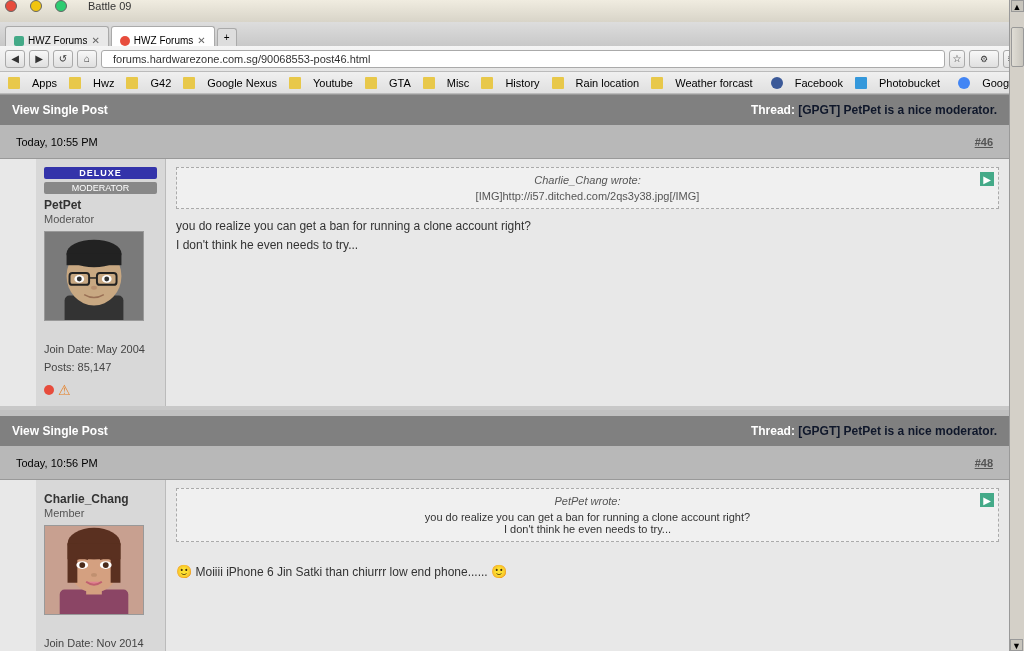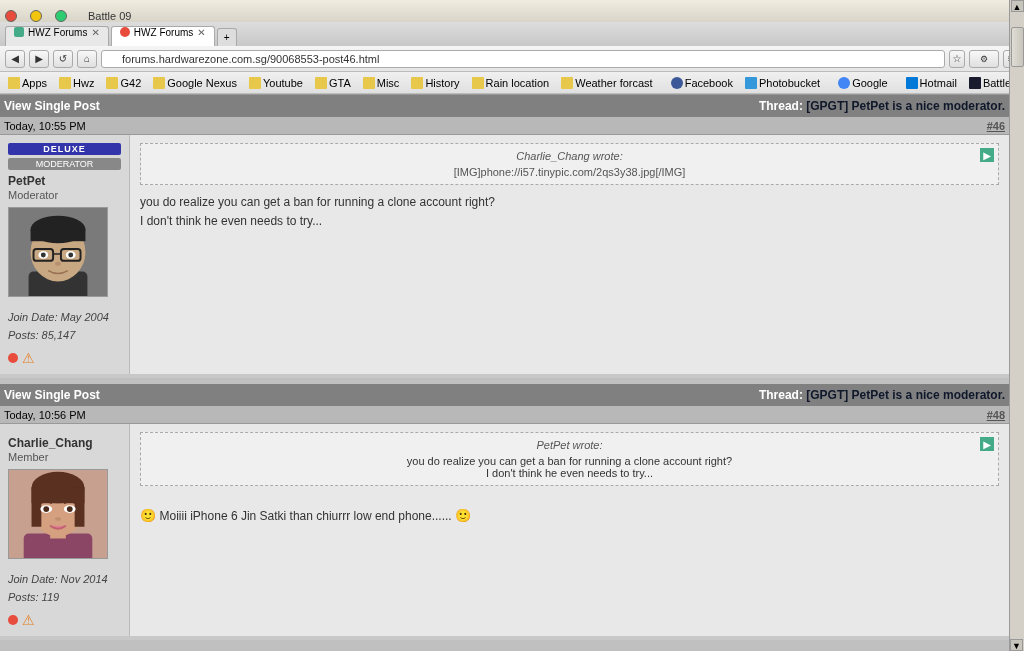--- a/index.html
+++ b/index.html
@@ -1,60 +1,60 @@
 <!DOCTYPE html>
 <html><head>
   <meta charset="utf-8">
   <style>
     * { margin: 0; padding: 0; box-sizing: border-box; }
     body { font-family: Arial, sans-serif; font-size: 12px; background: #d4d0c8; overflow-x: hidden; }
 
     
     .browser-chrome { background: #ece9d8; border-bottom: 1px solid #999; }
-    .title-bar { background: linear-gradient(to bottom, #f0ece0, #d8d4c8); height: 22px; display: flex; align-items: flex-end; padding: 0 5px; gap: 13px; }
+    .title-bar { background: linear-gradient(to bottom, #f0ece0, #d8d4c8); height: 22px; display: flex; align-items: flex-start; padding: 0 5px; gap: 13px; }
     .title-bar-btn { width: 12px; height: 12px; border-radius: 50%; display: inline-block; border: 1px solid #666; }
     .title-bar-btn.red { background: #e74c3c; }
     .title-bar-btn.yellow { background: #f1c40f; }
     .title-bar-btn.green { background: #2ecc71; }
     .tabs-bar { background: linear-gradient(to bottom, #ddd, #c8c8c8); height: 24px; display: flex; align-items: flex-end; padding: 0 5px; overflow: hidden; }
-    .tab { height: 20px; padding: 0 8px; background: #e8e8e8; border: 1px solid #aaa; border-bottom: none; border-radius: 3px 3px 0 0; font-size: 11px; display: flex; align-items: flex-start; gap: 4px; margin-right: 2px; min-width: 80px; }
+    .tab { height: 20px; padding: 0 8px; background: #e8e8e8; border: 1px solid #aaa; border-bottom: none; border-radius: 3px 3px 0 0; font-size: 11px; display: flex; align-items: flex-end; gap: 4px; margin-right: 2px; min-width: 80px; }
     .tab.active { background: #fff; z-index: 2; }
     .tab-favicon { width: 12px; height: 12px; background: #4a90e2; border-radius: 2px; display: inline-block; }
     .tab-close { color: #666; font-size: 10px; cursor: pointer; margin-left: auto; }
     .nav-bar { background: linear-gradient(to bottom, #f5f5f5, #e5e5e5); height: 26px; display: flex; align-items: center; padding: 0 5px; gap: 4px; border-bottom: 1px solid #bbb; }
     .nav-btn { width: 20px; height: 18px; background: linear-gradient(to bottom, #f8f8f8, #e0e0e0); border: 1px solid #aaa; border-radius: 3px; cursor: pointer; display: flex; align-items: center; justify-content: center; font-size: 10px; color: #333; }
-    .address-bar { flex: 1; height: 18px; background: #fff; border: 1px solid #aaa; border-radius: 3px; padding: 0 20px; font-size: 11px; color: #333; display: flex; align-items: center; }
+    .address-bar { flex: 1; height: 18px; background: #fff; border: 1px solid #aaa; border-radius: 3px; padding: 0 11px; font-size: 11px; color: #333; display: flex; align-items: center; }
     .address-text { flex: 1; overflow: hidden; white-space: nowrap; text-overflow: ellipsis; font-size: 11px; color: #333; }
     .bookmarks-bar { background: linear-gradient(to bottom, #f0f0f0, #e0e0e0); height: 22px; display: flex; align-items: center; padding: 0 5px; gap: 6px; border-bottom: 1px solid #bbb; overflow: hidden; font-size: 11px; }
-    .bookmark-item { display: flex; align-items: center; gap: 2px; cursor: pointer; white-space: nowrap; padding: 1px 3px; }
+    .bookmark-item { display: flex; align-items: center; gap: 12px; cursor: pointer; white-space: nowrap; padding: 1px 3px; }
     .bookmark-icon { width: 12px; height: 12px; background: #888; display: inline-block; border-radius: 1px; }
     .bookmark-icon.folder { background: #e8c84a; }
     .bookmark-icon.fb { background: #3b5998; }
     .bookmark-icon.google { background: #4285f4; }
     .bookmark-icon.hotmail { background: #0078d7; }
     .bookmark-icon.battle { background: #1a1a2e; }
     .bookmark-separator { width: 1px; height: 14px; background: #bbb; }
 
     
     .page { background: #c8c8c8; padding: 0; }
 
     
     .post-section { background: #c8c8c8; margin-bottom: 4px; }
-    .post-header { background: #808080; color: #fff; height: 22px; display: flex; align-items: center; justify-content: space-between; padding: 0 4px; font-size: 12px; font-weight: bold; }
+    .post-header { background: #808080; color: #fff; height: 30px; display: flex; align-items: center; justify-content: space-between; padding: 0 12px; font-size: 12px; font-weight: bold; }
     .post-thread-link { color: #0f172a; text-decoration: none; }
-    .post-time-bar { background: #b8b8b8; height: 18px; display: flex; align-items: center; justify-content: space-between; padding: 0 4px; font-size: 11px; border-bottom: 1px solid #999; }
+    .post-time-bar { background: #b8b8b8; height: 34px; display: flex; align-items: center; justify-content: space-between; padding: 0 16px; font-size: 11px; border-bottom: 1px solid #999; }
     .post-number { color: #555; font-weight: bold; text-decoration: underline; }
-    .post-body { display: flex; background: #e8e8e8; }
+    .post-body { display: flex; background: #e8e8e8; padding-left: 36px; }
     .post-sidebar { width: 130px; min-width: 130px; background: #d8d8d8; padding: 8px; border-right: 1px solid #bbb; }
     .deluxe-badge { background: #3333aa; color: #fff; font-size: 9px; font-weight: bold; text-align: center; padding: 1px 4px; border-radius: 2px; letter-spacing: 1px; }
     .moderator-badge { background: #888; color: #fff; font-size: 9px; text-align: center; padding: 1px 4px; border-radius: 2px; margin-top: 1px; }
     .username { font-weight: bold; font-size: 12px; color: #333; margin-top: 4px; }
     .user-role { font-size: 11px; color: #555; margin-top: 1px; }
     .avatar { width: 100px; height: 90px; background: #888; margin: 6px 0; overflow: hidden; display: flex; align-items: center; justify-content: center; border: 1px solid #999; }
-    .user-info { font-size: 11px; color: #444; margin-top: 12px; line-height: 1.6; font-style: italic; }
+    .user-info { font-size: 11px; color: #444; margin-top: 20px; line-height: 1.6; }
     .user-icons { display: flex; gap: 4px; margin-top: 6px; align-items: center; }
     .dot-red { width: 10px; height: 10px; background: #e74c3c; border-radius: 50%; display: inline-block; }
     .warn-icon { color: #e67e22; font-size: 14px; }
     .post-content { flex: 1; padding: 8px 10px; background: #e8e8e8; }
     .quote-box { background: #f0f0f0; border: 1px dashed #aaa; padding: 6px 8px; margin-bottom: 8px; font-size: 11px; color: #333; position: relative; text-align: center; }
     .quote-box-header { font-style: italic; color: #555; margin-bottom: 4px; font-size: 11px; }
     .quote-expand { position: absolute; right: 4px; top: 4px; background: #4a8; color: #fff; font-size: 10px; width: 14px; height: 14px; display: flex; align-items: center; justify-content: center; cursor: pointer; }
     .post-text { font-size: 12px; color: #333; line-height: 1.6; }
     .emoji { display: inline-block; font-size: 13px; }
     .img-tag { font-size: 11px; color: #555; }
@@ -235,21 +235,21 @@
         </div>
       </div>
 
       <div class="post-content">
 
         <div class="quote-box">
           <div class="quote-box-header">
             <em>Charlie_Chang</em>
             <em>wrote:</em>
           </div>
-          <div class="img-tag">[IMG]phone://i57.tinypic.com/2qs3y38.jpg[/IMG]</div>
+          <div class="img-tag">[IMG]http://i57.ditched.com/2qs3y38.jpg[/IMG]</div>
           <div class="quote-expand">▶</div>
         </div>
 
         <div class="post-text">
           <div>you do realize you can get a ban for running a clone account right?</div>
           <div>I don't think he even needs to try...</div>
         </div>
       </div>
     </div>
   </div>

